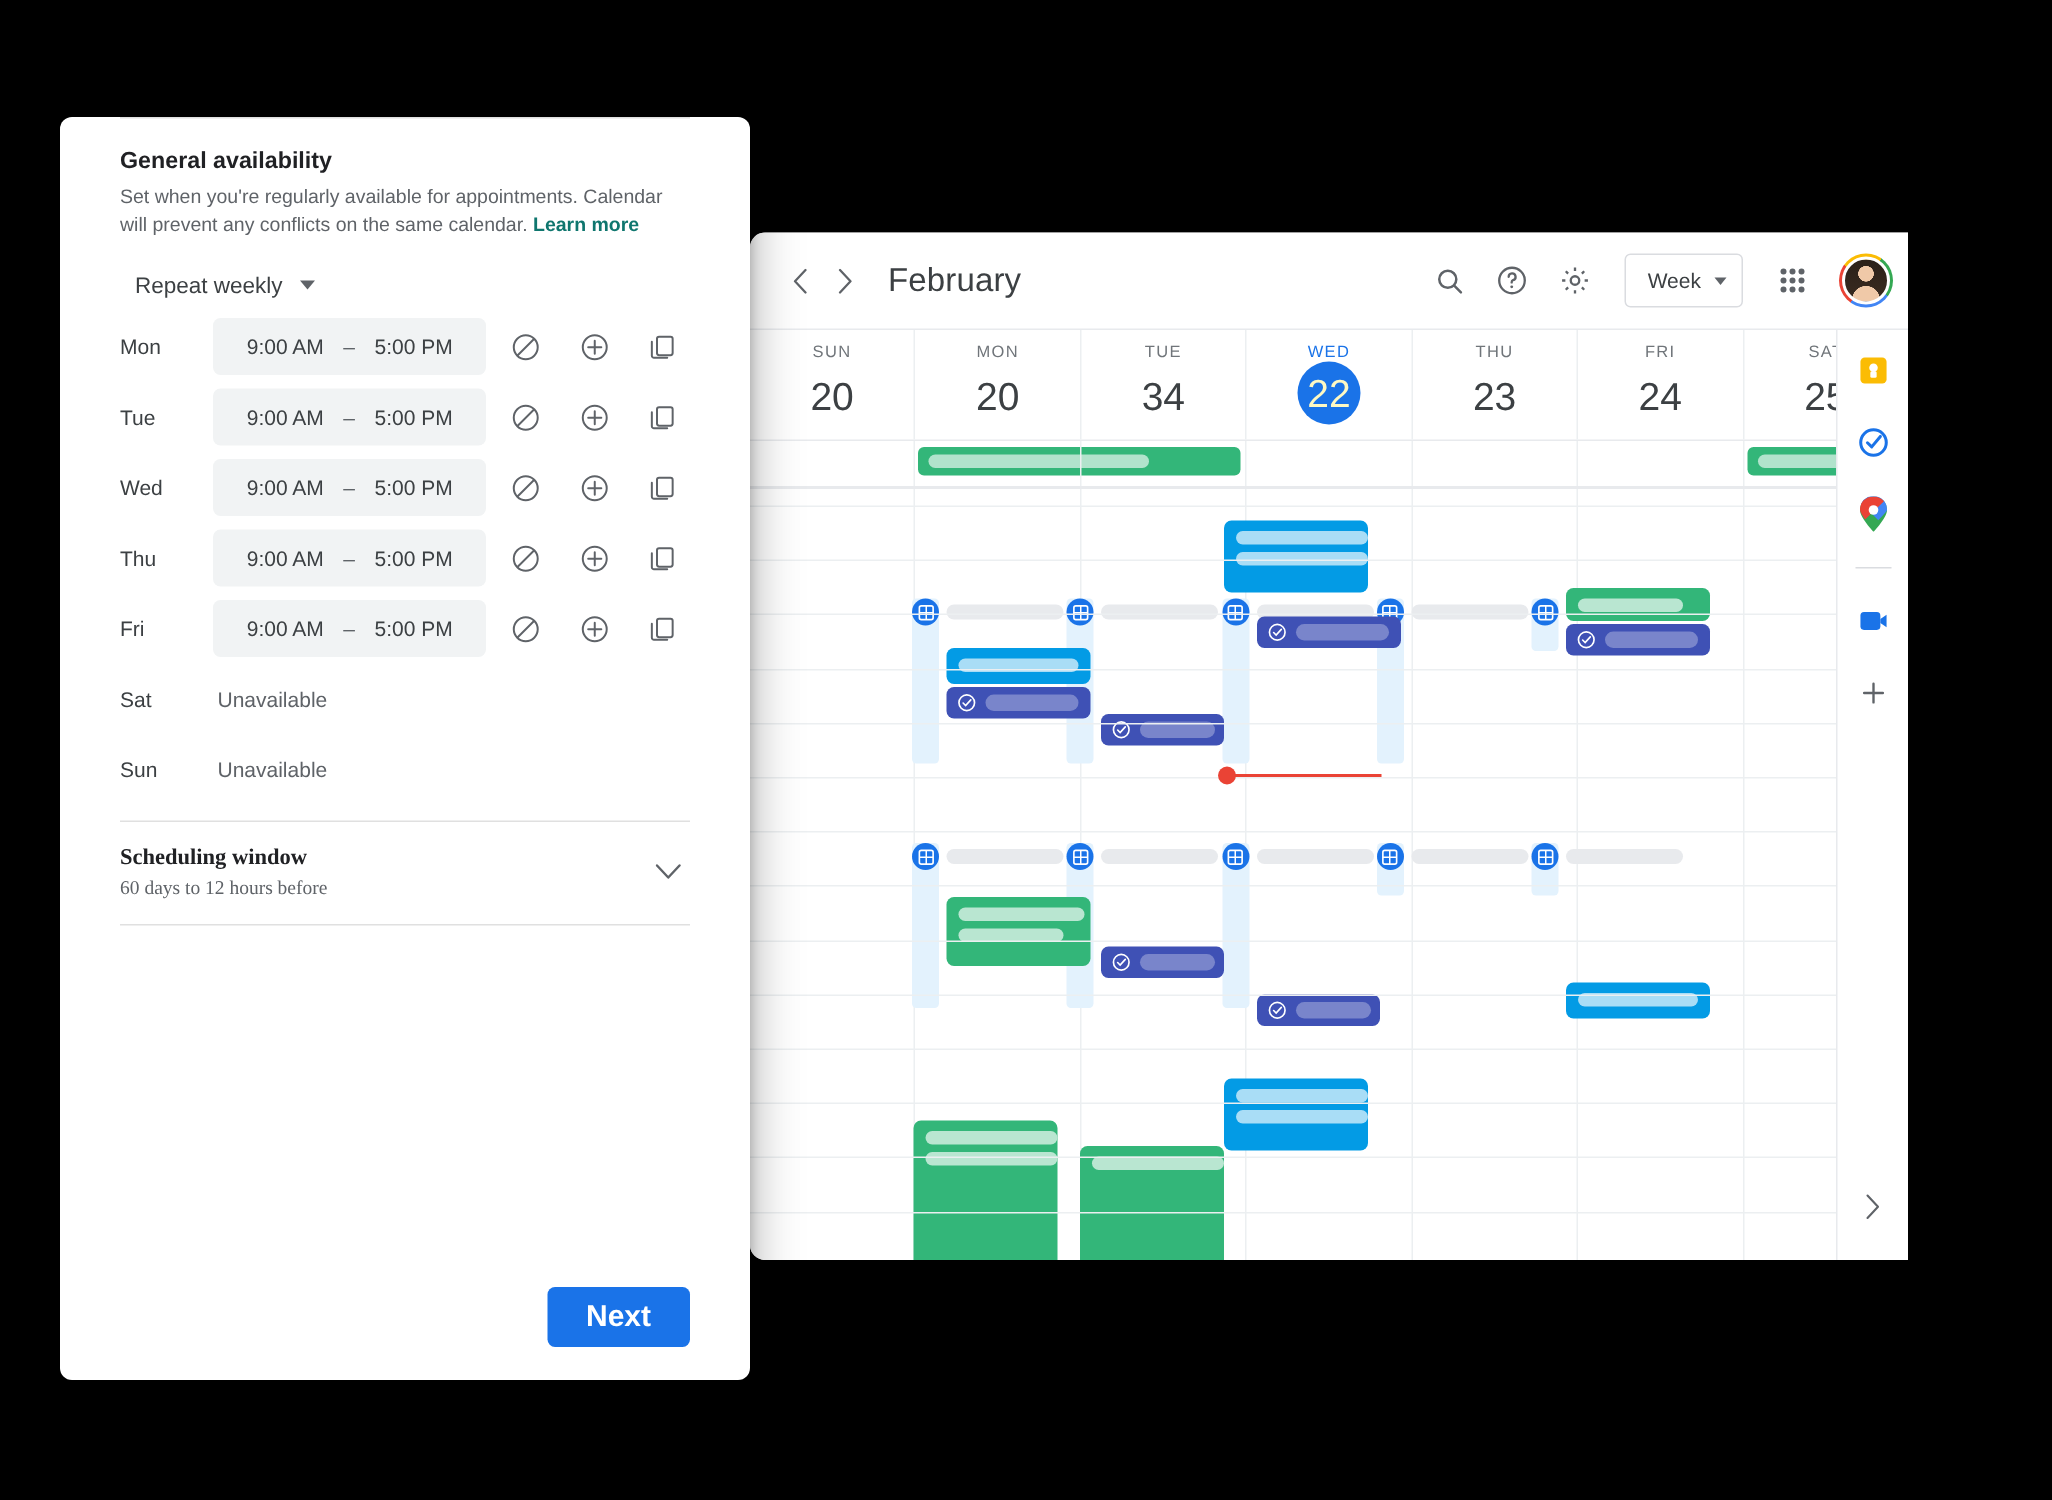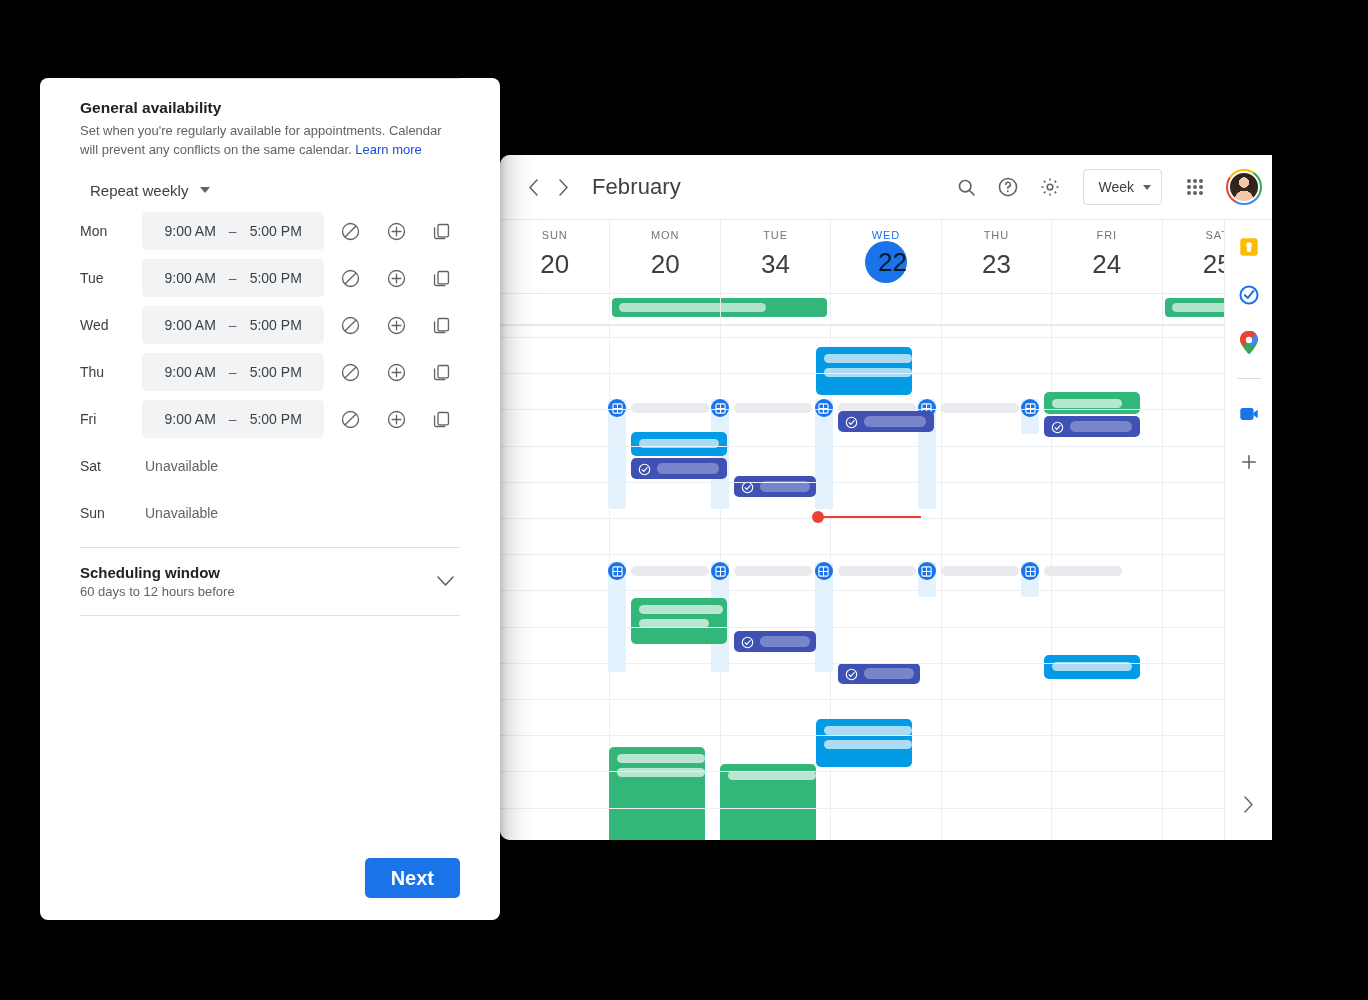--- a/index.html
+++ b/index.html
@@ -103,23 +103,22 @@
   .dnum {
     margin-top: 4px;
     font-size: 26px; color: #3c4043; font-weight: 400;
     line-height: 38px;
   }
   .day-col-head.today .dow { color: #1a73e8; }
   .day-col-head.today .dnum {
     display: inline-block;
     width: 42px; height: 42px; line-height: 42px;
     border-radius: 50%;
-    background: #1a73e8; color: #0f172a;
+    background: #1a73e8; color: #fef9c3;
     margin-top: 0;
-    text-align: right;
   }
 
   
   #allday-row {
     position: relative; height: 32px;
     display: flex;
     border-bottom: 2px solid #e8eaed;
     background: #fff;
   }
   #allday-row .ad-col {
@@ -258,21 +257,21 @@
     padding: 0 0 6px 0;
   }
   #title-input::placeholder { color: #9aa0a6; }
   .sec-title {
     font-size: 15.5px; color: #202124; font-weight: bold;
   }
   .sec-sub {
     margin-top: 5px;
     font-size: 13px; color: #5f6368; line-height: 1.45;
   }
-  .sec-sub a { color: #1d4ed8; text-decoration: none; font-weight: normal;}
+  .sec-sub a { color: #0f766e; text-decoration: none; font-weight: bold;}
   .hr { height: 1px; background: #e0e0e0; margin: 0 40px; }
   .dropdown {
     display: inline-flex; align-items: center; gap: 12px;
     font-size: 15px; color: #3c4043; cursor: pointer;
   }
   .tri {
     width: 0; height: 0;
     border-left: 5px solid transparent;
     border-right: 5px solid transparent;
     border-top: 6px solid #5f6368;
@@ -297,20 +296,21 @@
     padding-left: 3px;
   }
   .row-ico {
     width: 38px; height: 38px; margin-left: 8px;
     display: flex; align-items: center; justify-content: center;
     color: #5f6368; cursor: pointer; border-radius: 50%;
   }
   #sched-window-row {
     display: flex; align-items: center;
     padding: 16px 0 16px 0;
+    font-family: Liberation Serif, serif;
   }
   #sched-window-row .swtitle { font-size: 15px; color: #202124; font-weight: bold; }
   #sched-window-row .swsub { margin-top: 3px; font-size: 13px; color: #5f6368; }
   .chev {
     margin-left: auto; width: 30px; height: 30px;
     display: flex; align-items: center; justify-content: center;
     color: #5f6368; cursor: pointer;
   }
   #next-btn {
     position: absolute; right: 40px; bottom: 22px;

